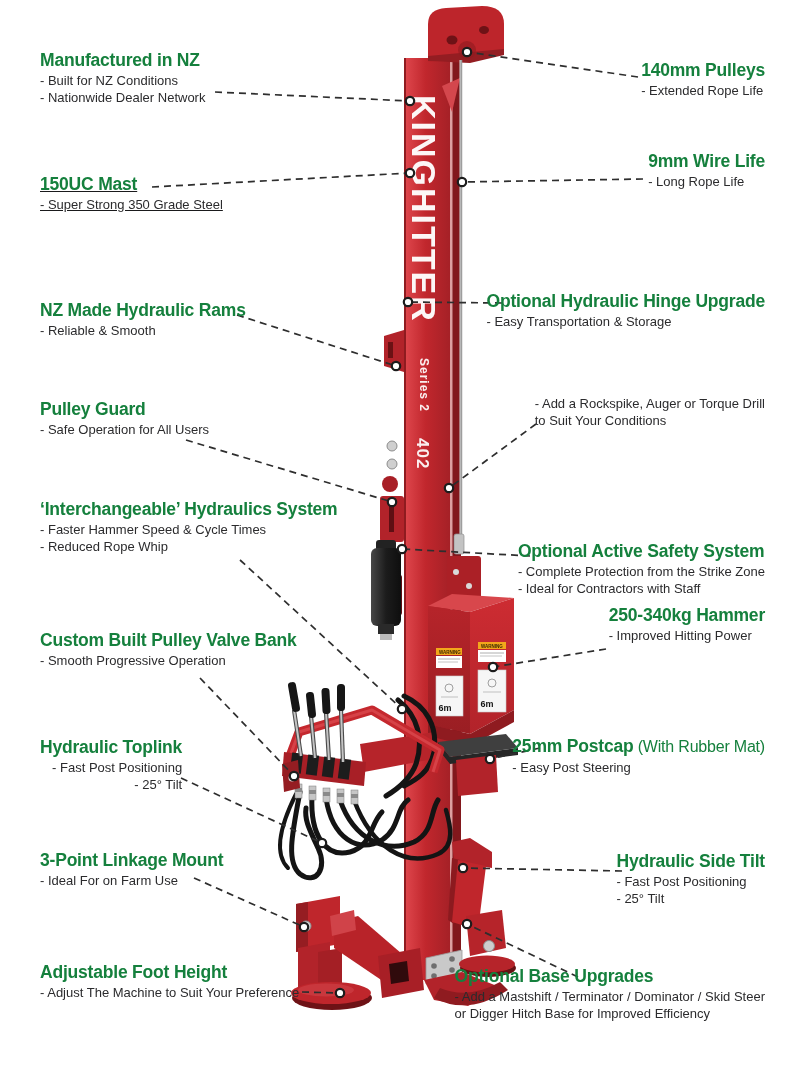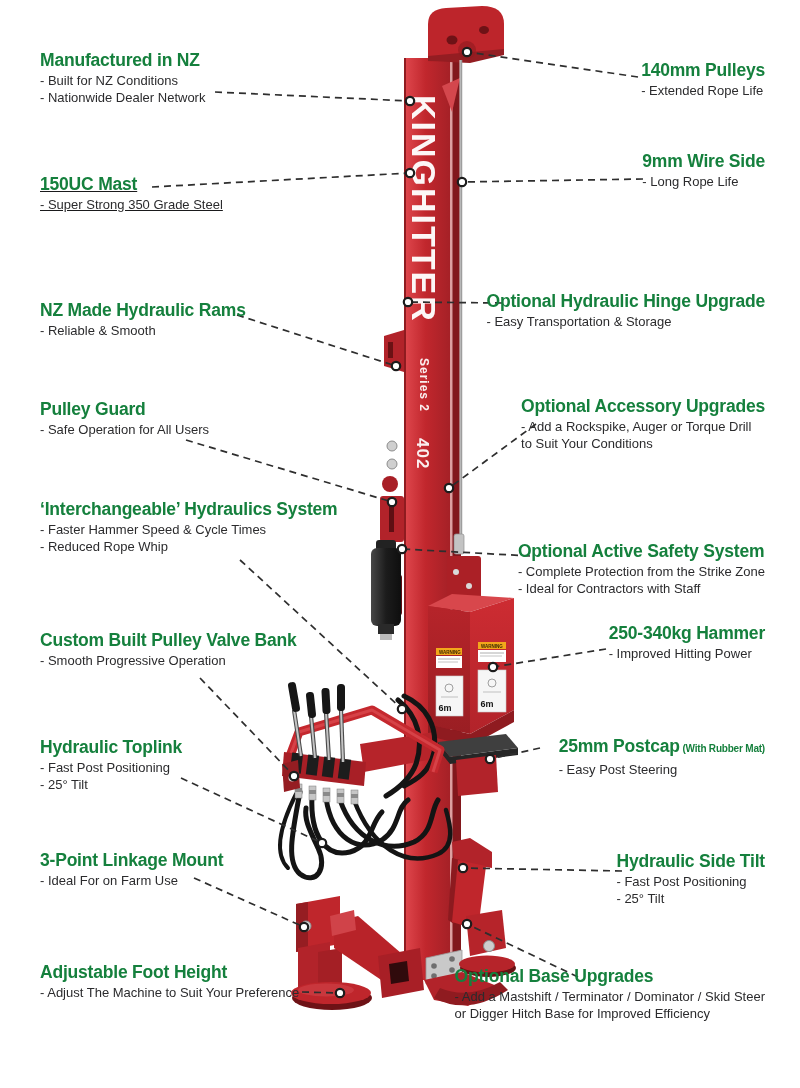--- a/index.html
+++ b/index.html
@@ -2,21 +2,21 @@
 <html><head>
 <meta charset="utf-8">
 <style>
   html,body{margin:0;padding:0;background:#ffffff;}
   body{width:800px;height:1088px;position:relative;font-family:"Liberation Sans",sans-serif;}
   .stage{position:absolute;left:0;top:0;width:800px;height:1088px;overflow:hidden;background:#ffffff;}
   #machine-svg{position:absolute;left:0;top:0;}
   .callout{position:absolute;color:#1a1a1c;white-space:nowrap;}
   .callout.right{text-align:left;}
   .c-title{font-size:17.5px;font-weight:bold;letter-spacing:-0.2px;line-height:20px;margin-bottom:3px;color:#15803d;}
-  .c-suffix{font-size:10px;font-weight:bold;}
+  .c-suffix{font-size:16px;font-weight:normal;}
   .c-line{font-size:13px;line-height:16.5px;color:#2b2b2d;}
 </style>
 </head>
 <body>
 
 <div class="stage">
 
   <svg id="machine-svg" width="800" height="1088" viewBox="0 0 800 1088">
     <defs>
       <linearGradient id="gMast" x1="0" y1="0" x2="1" y2="0">
@@ -284,56 +284,55 @@
       </div>
       <div class="callout left" style="top: 499px; left: 40px;">
         <div class="c-title"><span>‘Interchangeable’ Hydraulics System</span></div>
         <div class="c-line">- Faster Hammer Speed &amp; Cycle Times</div>
         <div class="c-line">- Reduced Rope Whip</div>
       </div>
       <div class="callout left" style="top: 630px; left: 40px;">
         <div class="c-title"><span>Custom Built Pulley Valve Bank</span></div>
         <div class="c-line">- Smooth Progressive Operation</div>
       </div>
-      <div class="callout left" style="top: 737px; left: 40px;">
+      <div class="callout left" style="top: 737px; left: 40px; text-align: right;">
         <div class="c-title"><span>Hydraulic Toplink</span></div>
         <div class="c-line">- Fast Post Positioning</div>
         <div class="c-line">- 25° Tilt</div>
       </div>
       <div class="callout left" style="top: 850px; left: 40px;">
         <div class="c-title"><span>3-Point Linkage Mount</span></div>
         <div class="c-line">- Ideal For on Farm Use</div>
       </div>
       <div class="callout left" style="top: 962px; left: 40px;">
         <div class="c-title"><span>Adjustable Foot Height</span></div>
         <div class="c-line">- Adjust The Machine to Suit Your Preference</div>
       </div>
       <div class="callout right" style="top: 60px; right: 35px;">
         <div class="c-title"><span>140mm Pulleys</span></div>
         <div class="c-line">- Extended Rope Life</div>
       </div>
       <div class="callout right" style="top: 151px; right: 35px;">
-        <div class="c-title"><span>9mm Wire Side</span></div>
+        <div class="c-title"><span>9mm Wire Life</span></div>
         <div class="c-line">- Long Rope Life</div>
       </div>
       <div class="callout right" style="top: 291px; right: 35px;">
         <div class="c-title"><span>Optional Hydraulic Hinge Upgrade</span></div>
         <div class="c-line">- Easy Transportation &amp; Storage</div>
       </div>
       <div class="callout right" style="top: 396px; right: 35px;">
-        <div class="c-title"><span>Optional Accessory Upgrades</span></div>
         <div class="c-line">- Add a Rockspike, Auger or Torque Drill</div>
         <div class="c-line">to Suit Your Conditions</div>
       </div>
       <div class="callout right" style="top: 541px; right: 35px;">
         <div class="c-title"><span>Optional Active Safety System</span></div>
         <div class="c-line">- Complete Protection from the Strike Zone</div>
         <div class="c-line">- Ideal for Contractors with Staff</div>
       </div>
-      <div class="callout right" style="top: 623px; right: 35px;">
+      <div class="callout right" style="top: 605px; right: 35px;">
         <div class="c-title"><span>250-340kg Hammer</span></div>
         <div class="c-line">- Improved Hitting Power</div>
       </div>
       <div class="callout right" style="top: 736px; right: 35px;">
         <div class="c-title"><span>25mm Postcap</span><span class="c-suffix"> (With Rubber Mat)</span></div>
         <div class="c-line">- Easy Post Steering</div>
       </div>
       <div class="callout right" style="top: 851px; right: 35px;">
         <div class="c-title"><span>Hydraulic Side Tilt</span></div>
         <div class="c-line">- Fast Post Positioning</div>

